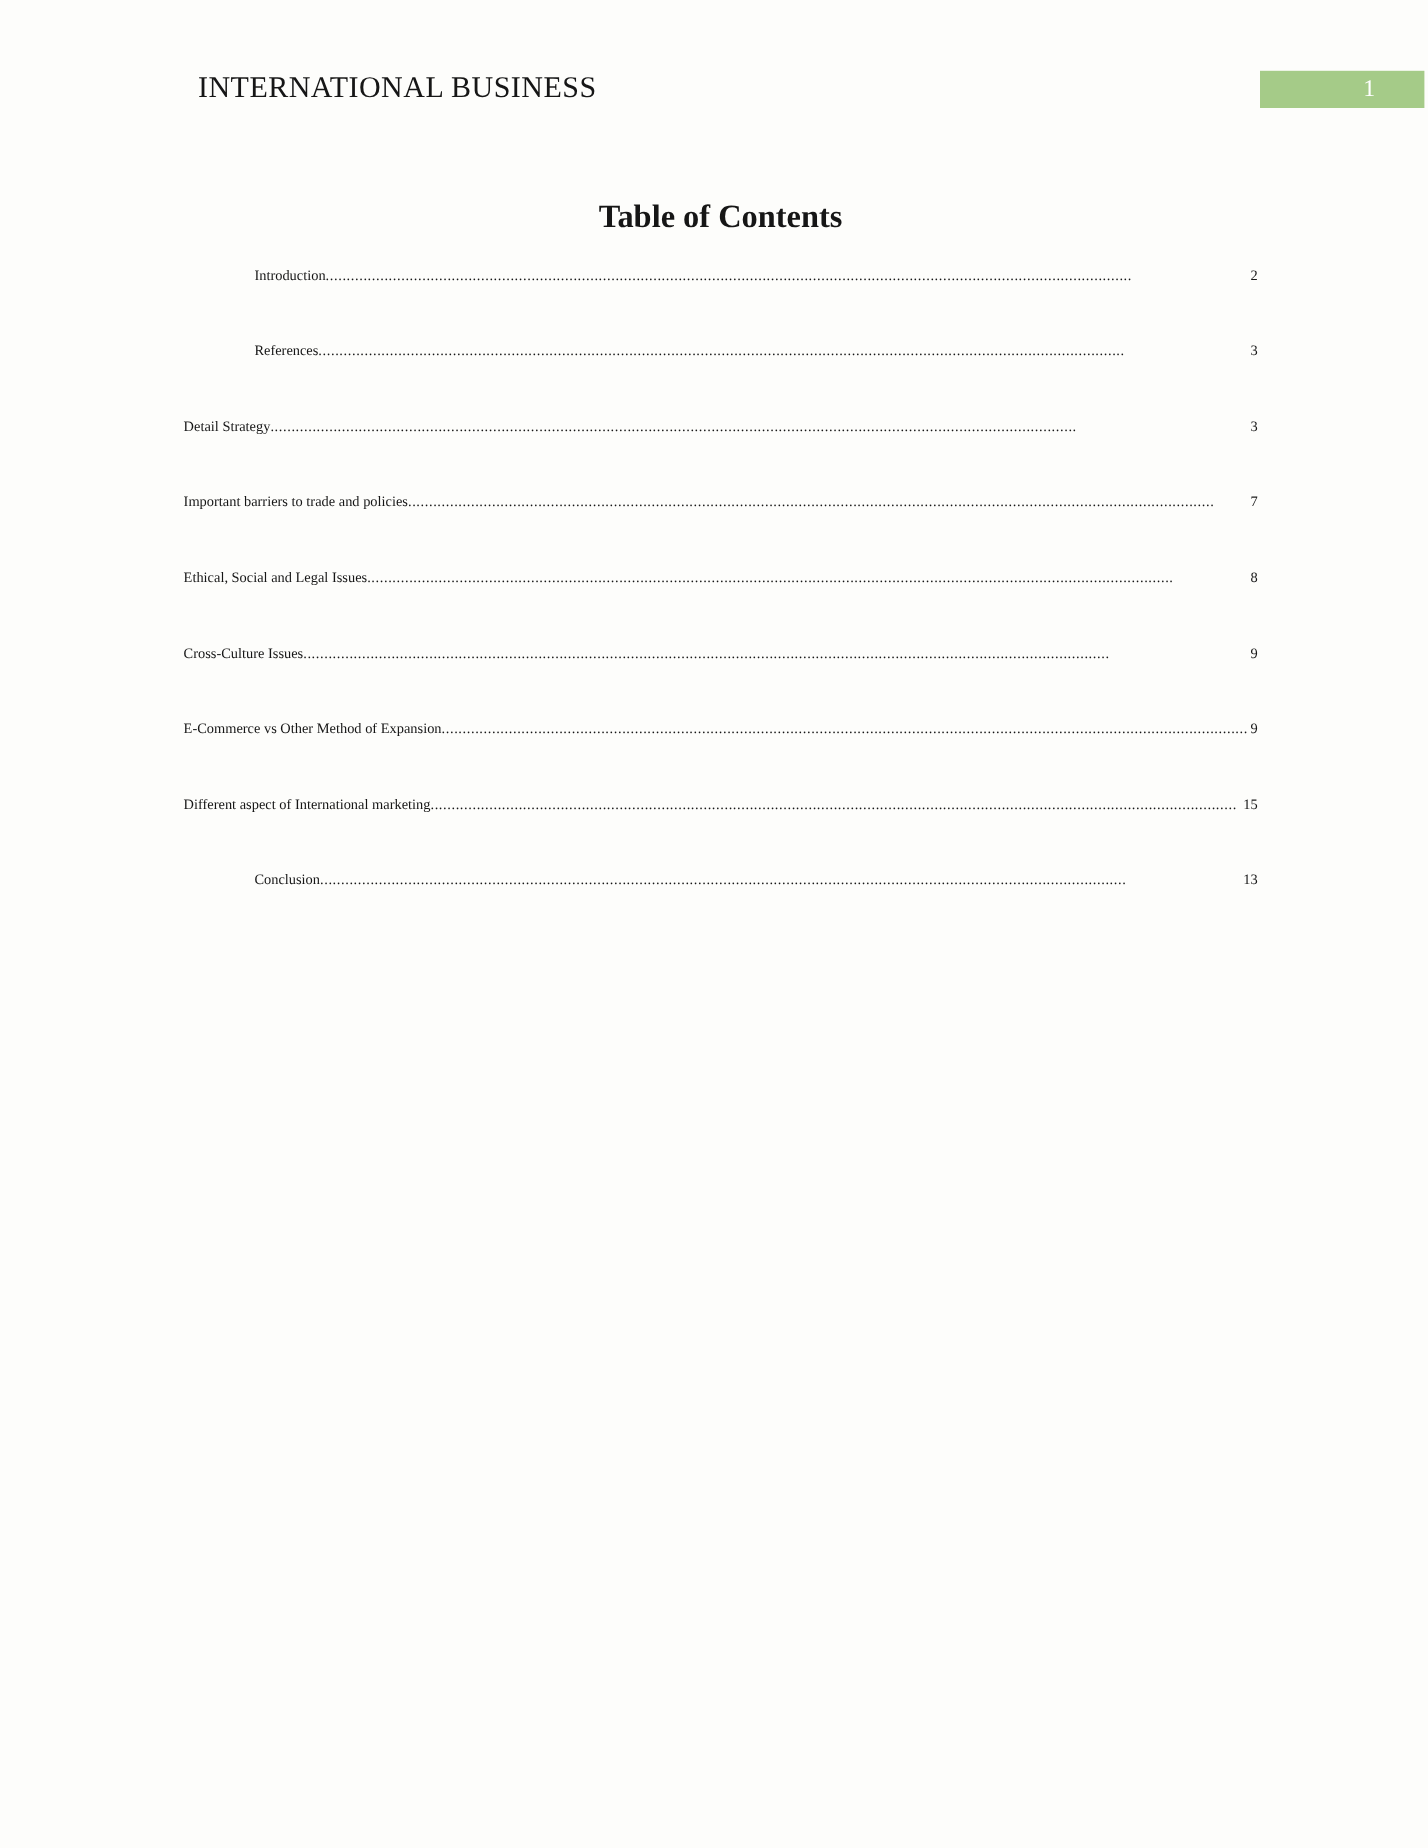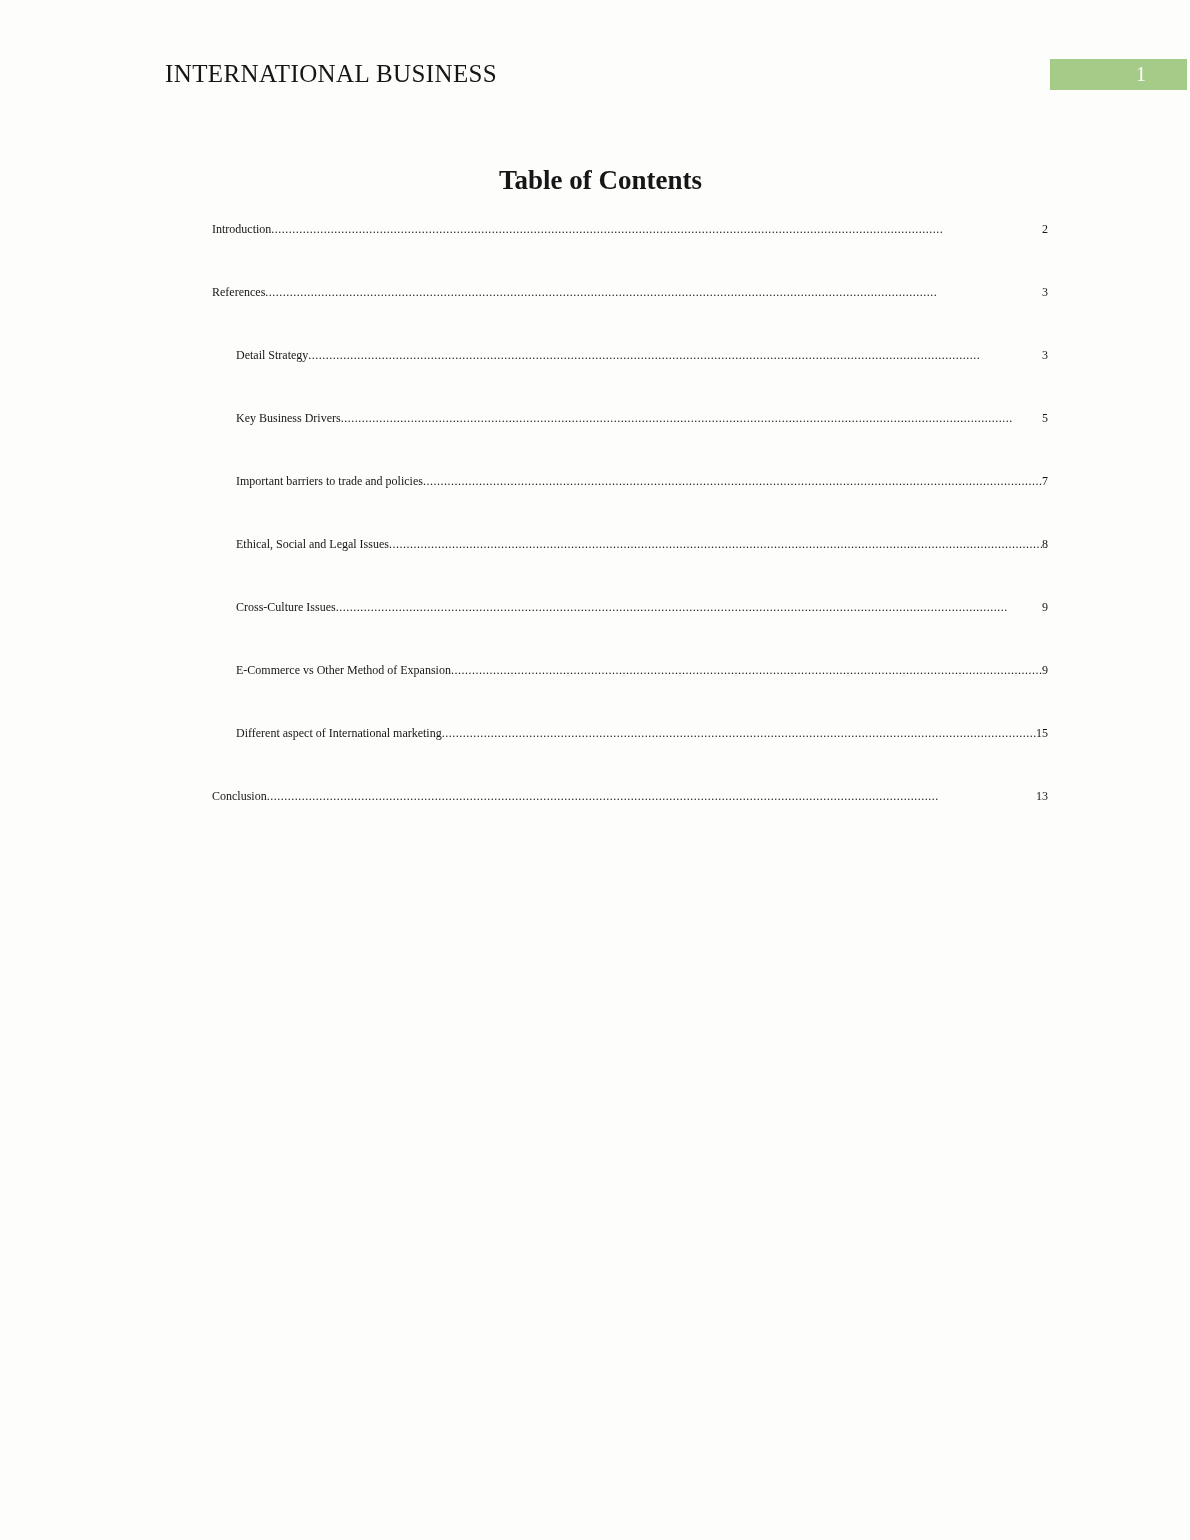--- a/index.html
+++ b/index.html
@@ -53,21 +53,21 @@
   }
   .toc-row {
     display: flex;
     align-items: baseline;
     font-size: 12px;
     line-height: 26px;
     margin-bottom: 37px;
     cursor: pointer;
   }
   .toc-row.level-1 { margin-left: 59px; }
-  .toc-row.level-2 { margin-left: 83px; }
+  .toc-row.level-2 { }
   .toc-label { white-space: nowrap; }
   .toc-leader {
     flex: 1 1 auto;
     overflow: hidden;
     white-space: nowrap;
     min-width: 0;
   }
   .toc-leader::after {
     content: "................................................................................................................................................................................................";
     letter-spacing: 0.5px;
@@ -99,25 +99,20 @@
     <span class="toc-leader"></span>
     <span class="toc-page">3</span>
   </div>
 
   <div class="toc-row level-2">
     <span class="toc-label">Detail Strategy</span>
     <span class="toc-leader"></span>
     <span class="toc-page">3</span>
   </div>
 
-  <div class="toc-row level-2">
-    <span class="toc-label">Key Business Drivers</span>
-    <span class="toc-leader"></span>
-    <span class="toc-page">5</span>
-  </div>
 
   <div class="toc-row level-2">
     <span class="toc-label">Important barriers to trade and policies</span>
     <span class="toc-leader"></span>
     <span class="toc-page">7</span>
   </div>
 
   <div class="toc-row level-2">
     <span class="toc-label">Ethical, Social and Legal Issues</span>
     <span class="toc-leader"></span>

